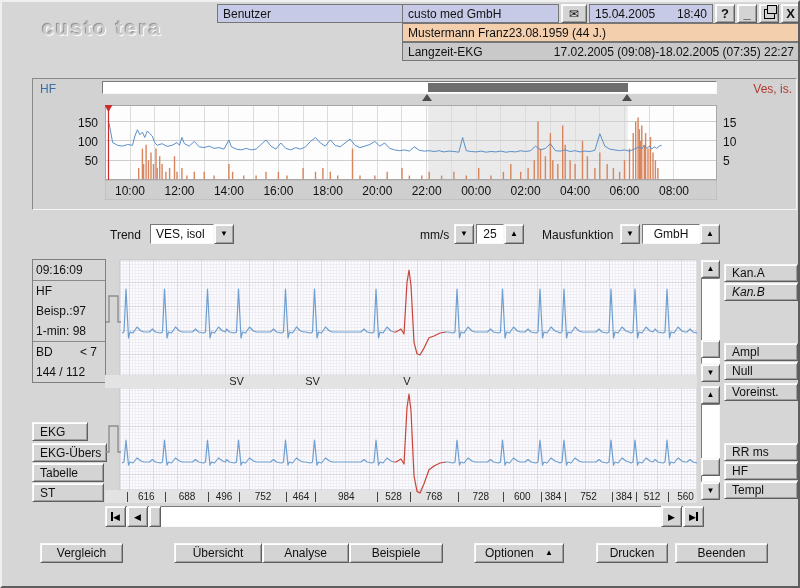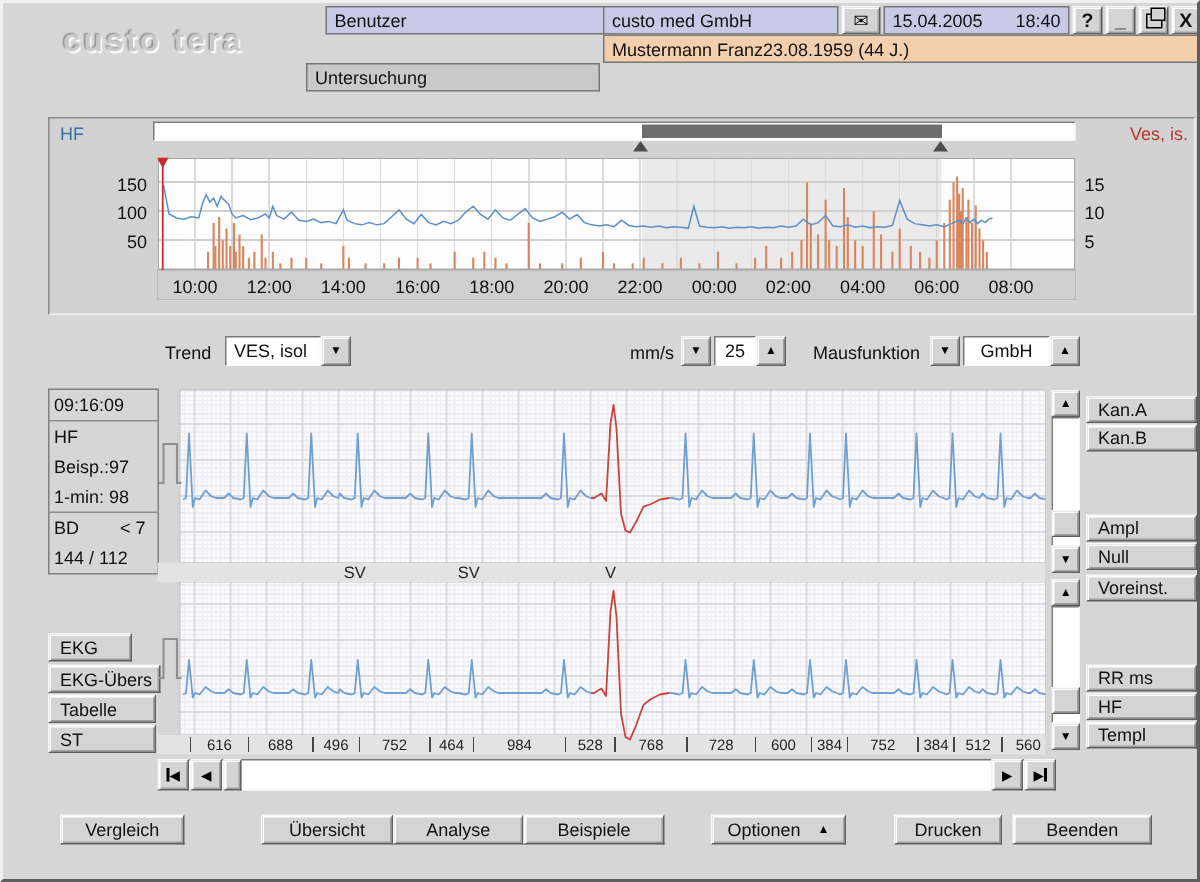--- a/index.html
+++ b/index.html
@@ -61,21 +61,24 @@
     </div>
   <div class="abs btn win-glyph" style="left:779px;top:2px;width:19px;height:19px;">
       <span>X</span>
     </div>
 
   <div class="abs cell" style="left:400px;top:21px;width:398px;height:19px;background:#f3cfae;">
     <span>Mustermann Franz</span>
     <span>23.08.1959 (44 J.)</span>
   </div>
 
-  <div class="abs cell" style="left:202px;top:40px;width:196px;height:19px;background:#c9c9c9;">Untersuchung</div>
+  <div class="abs cell" style="left:400px;top:40px;width:398px;height:19px;background:#c9c9c9;justify-content:space-between;">
+    <span>Langzeit-EKG</span>
+    <span>17.02.2005 (09:08)-18.02.2005 (07:35) 22:27</span>
+  </div>
 
   <div class="abs panel-sunken" style="left:30px;top:76px;width:765px;height:132px;"></div>
   <div class="abs blue-label" style="left:38px;top:80px;">HF</div>
   <div class="abs red-label" style="left:718px;top:80px;width:72px;text-align:right;">Ves, is.</div>
 
   <div class="abs sunken" style="left:100px;top:79px;width:615px;height:13px;">
     <div id="slider-selection" style="position: absolute; top: 1px; height: 9px; background: rgb(110, 110, 110); left: 325px; width: 200px;"></div>
   </div>
   <div id="tri-a" class="abs tri-up" style="top: 92px; left: 420px;"></div>
   <div id="tri-b" class="abs tri-up" style="top: 92px; left: 620px;"></div>
@@ -329,21 +332,21 @@
   <div class="abs sunken" style="left:699px;top:402px;width:19px;height:78px;"></div>
   <div class="abs btn" style="left:699px;top:384px;width:19px;height:18px;">
       <span class="arrow-glyph">▲</span>
     </div>
   <div class="abs btn" style="left:699px;top:456px;width:19px;height:18px;"></div>
   <div class="abs btn" style="left:699px;top:480px;width:19px;height:18px;">
       <span class="arrow-glyph">▼</span>
     </div>
 
   <div class="abs btn btn-left" style="left:722px;top:262px;width:74px;height:18px;">Kan.A</div>
-  <div class="abs btn btn-left" style="left:722px;top:281px;width:74px;height:18px;">Kan.B</div>
+  <div class="abs btn btn-left" style="left:722px;top:281px;width:74px;height:18px;font-style:italic;">Kan.B</div>
   <div class="abs btn btn-left" style="left:722px;top:341px;width:74px;height:18px;">Ampl</div>
   <div class="abs btn btn-left" style="left:722px;top:360px;width:74px;height:18px;">Null</div>
   <div class="abs btn btn-left" style="left:722px;top:381px;width:74px;height:18px;">Voreinst.</div>
   <div class="abs btn btn-left" style="left:722px;top:441px;width:74px;height:18px;">RR ms</div>
   <div class="abs btn btn-left" style="left:722px;top:460px;width:74px;height:18px;">HF</div>
   <div class="abs btn btn-left" style="left:722px;top:479px;width:74px;height:18px;">Templ</div>
 
   <div class="abs sunken" style="left:103px;top:504px;width:598px;height:21px;"></div>
   <div class="abs btn" style="left:103px;top:504px;width:21px;height:21px;">
       <span class="vbar"></span>

